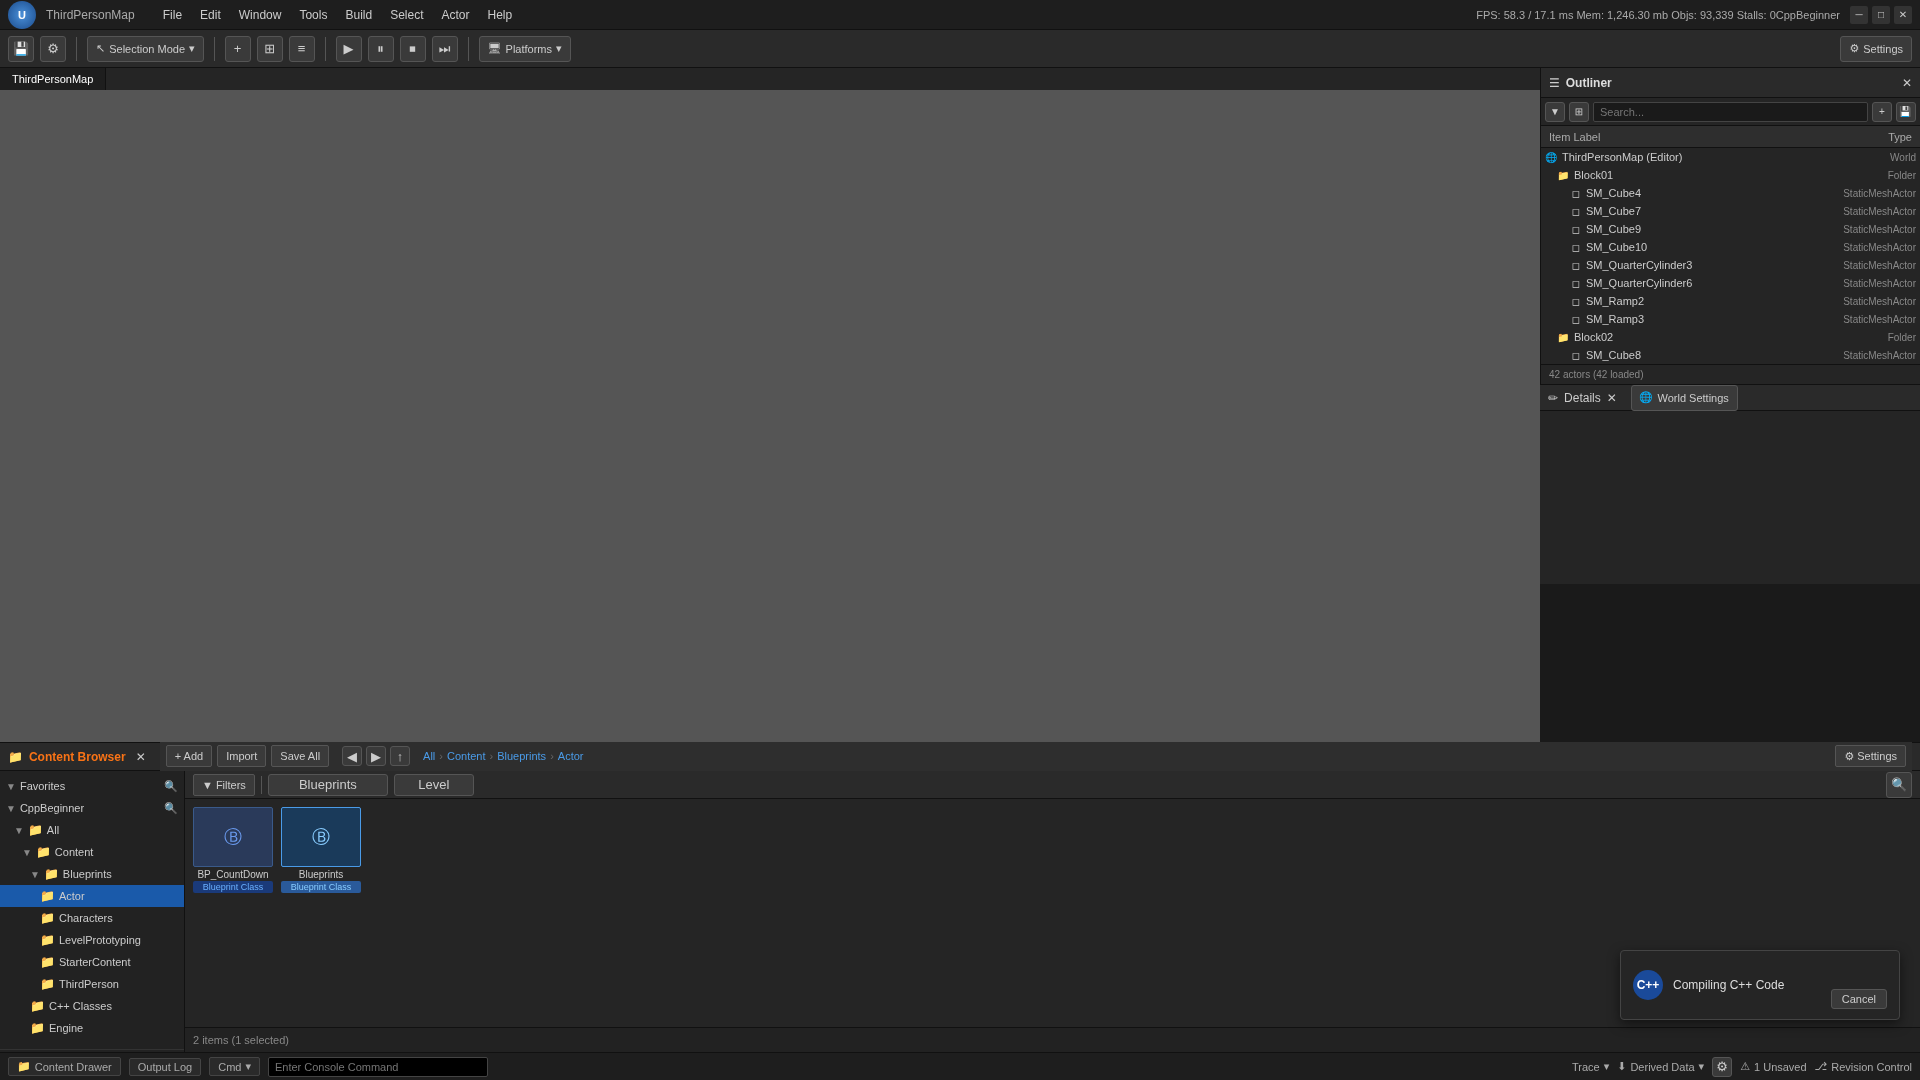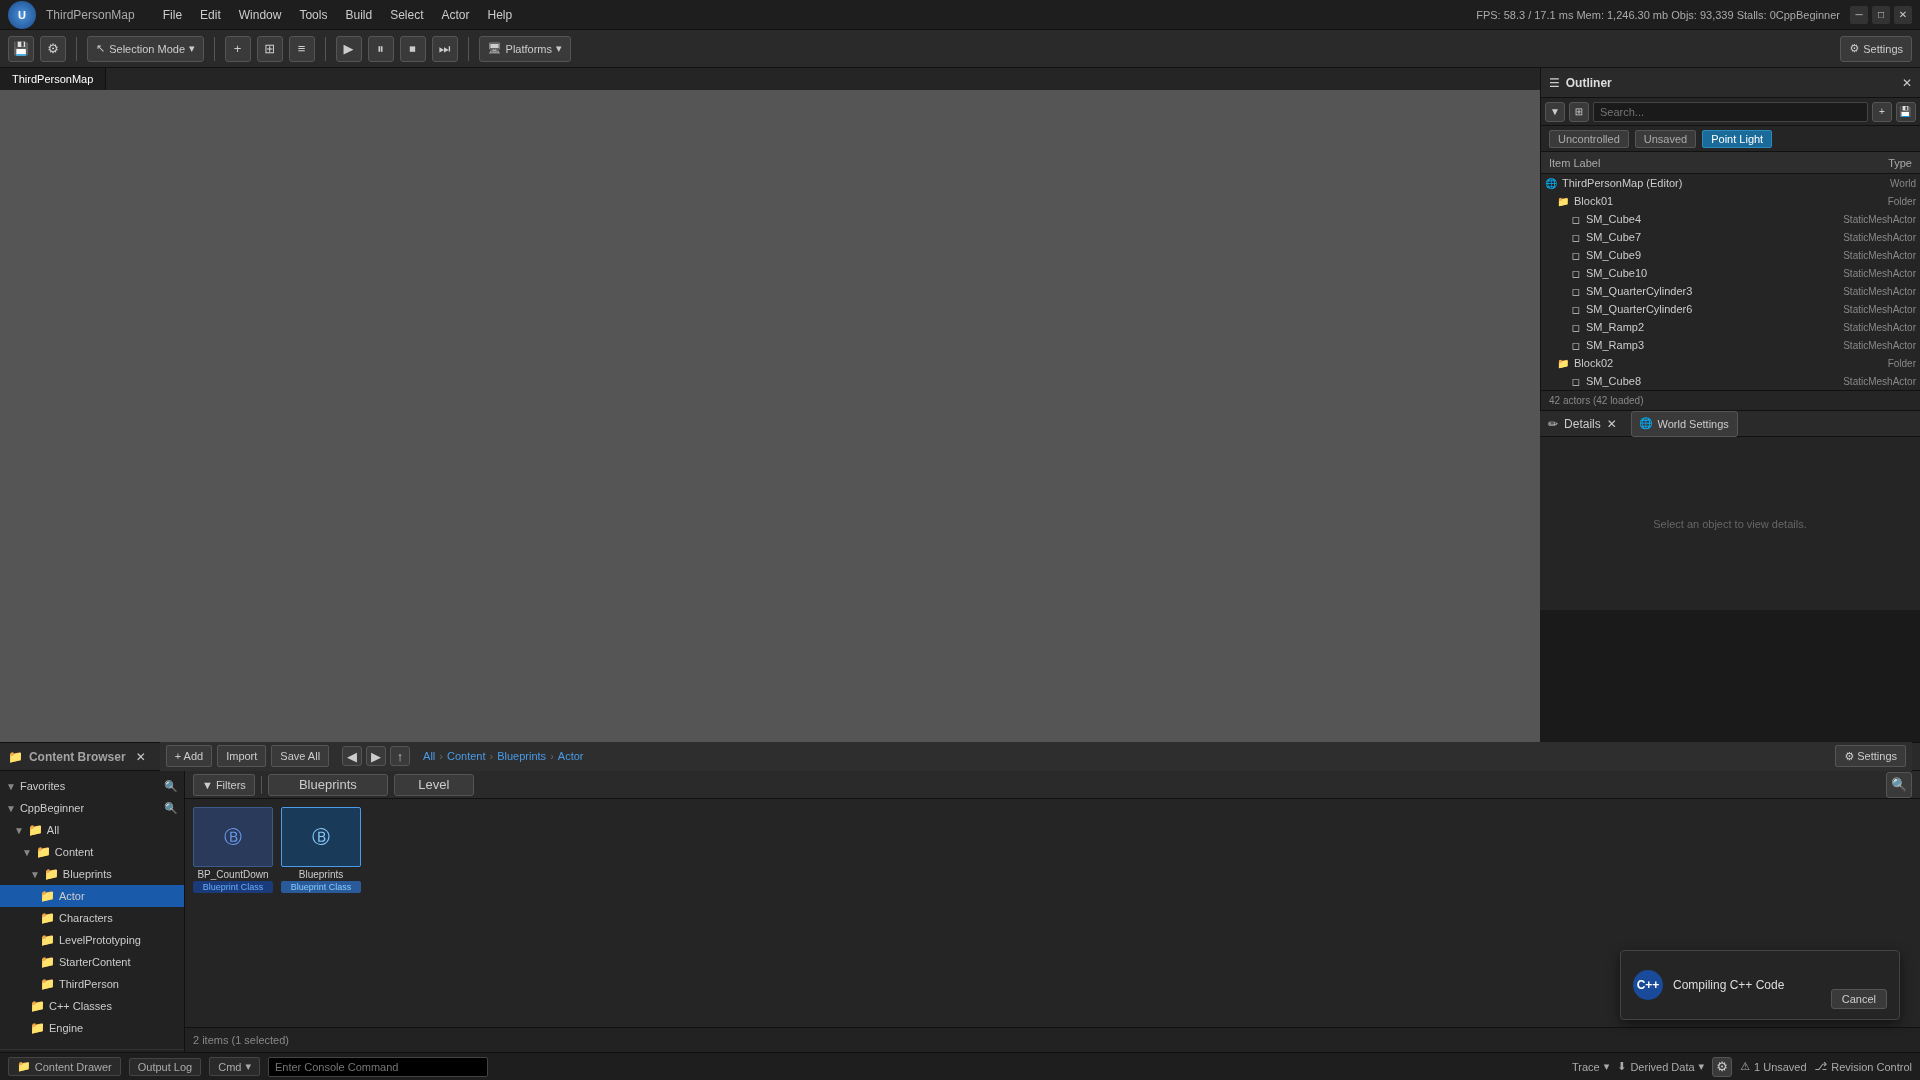--- a/index.html
+++ b/index.html
@@ -53,21 +53,21 @@
     #actor-count { padding: 4px 8px; font-size: 10px; color: #888; border-top: 1px solid #111; }
 
     
     #details-panel { height: 200px; background: #252525; border-top: 1px solid #111; display: flex; flex-direction: column; }
     #details-header { height: 26px; background: #2a2a2a; display: flex; align-items: center; padding: 0 8px; gap: 6px; border-bottom: 1px solid #111; }
     #details-content { flex: 1; display: flex; align-items: center; justify-content: center; color: #666; font-size: 11px; }
 
     
     #content-browser { height: 310px; background: #252525; border-top: 1px solid #111; display: flex; flex-direction: column; }
     #cb-header { height: 28px; background: #2a2a2a; display: flex; align-items: center; padding: 0 8px; gap: 6px; border-bottom: 1px solid #111; }
-    #cb-title { font-size: 12px; font-weight: bold; color: #a3a3a3; }
+    #cb-title { font-size: 12px; font-weight: bold; color: #f97316; }
     #cb-toolbar { height: 30px; background: #2e2e2e; display: flex; align-items: center; padding: 0 6px; gap: 6px; border-bottom: 1px solid #111; }
     .cb-btn { height: 22px; padding: 0 8px; background: #3a3a3a; border: 1px solid #555; border-radius: 2px; color: #ccc; font-size: 11px; cursor: pointer; display: flex; align-items: center; gap: 3px; }
     #cb-path { display: flex; align-items: center; gap: 4px; font-size: 11px; color: #aaa; margin-left: 8px; }
     .cb-path-item { color: #4a9be8; cursor: pointer; }
     .cb-path-sep { color: #666; }
     #cb-body { display: flex; flex: 1; overflow: hidden; }
     #cb-sidebar { width: 185px; background: #222; border-right: 1px solid #111; overflow-y: auto; padding: 4px 0; }
     .cb-tree-item { height: 22px; display: flex; align-items: center; padding: 0 6px; cursor: pointer; font-size: 11px; color: #ccc; gap: 4px; }
     .cb-tree-item.active-selected { background: #1a5aaa; }
     .cb-chevron { color: #888; font-size: 10px; }
@@ -191,25 +191,20 @@
             <span id="outliner-title">Outliner</span>
             <span style="margin-left:auto; cursor:pointer;">✕</span>
           </div>
           <div id="outliner-toolbar">
             <div class="toolbar-icon-btn" style="width:20px;height:20px;font-size:10px;">▼</div>
             <div class="toolbar-icon-btn" style="width:20px;height:20px;font-size:10px;">⊞</div>
             <input id="outliner-search" placeholder="Search..." style="">
             <div class="toolbar-icon-btn" style="width:20px;height:20px;font-size:10px;">+</div>
             <div class="toolbar-icon-btn" style="width:20px;height:20px;font-size:10px;">💾</div>
           </div>
-          <div id="outliner-filters">
-            <div class="filter-btn">Uncontrolled</div>
-            <div class="filter-btn">Unsaved</div>
-            <div class="filter-btn active">Point Light</div>
-          </div>
           <div id="outliner-columns">
             <span style="flex:1;">Item Label</span>
             <span style="width:120px;text-align:right;">Type</span>
           </div>
           <div id="outliner-content">
           <div class="outliner-item">
       <span class="outliner-indent" style="width:0px"></span>
       <span class="outliner-icon">🌐</span>
       <span class="outliner-name">ThirdPersonMap (Editor)</span>
       <span class="outliner-type">World</span>
@@ -286,23 +281,20 @@
 
         <div id="details-panel">
           <div id="details-header">
             <span>✏</span>
             <span>Details</span>
             <span style="cursor:pointer;">✕</span>
             <div style="margin-left:8px;" class="toolbar-btn">
               <span>🌐</span>
               <span>World Settings</span>
             </div>
-          </div>
-          <div id="details-content">
-            <span>Select an object to view details.</span>
           </div>
         </div>
       </div>
     </div>
 
     <div id="content-browser">
       <div id="cb-header">
         <span>📁</span>
         <span id="cb-title">Content Browser</span>
         <span style="cursor:pointer; margin-left:4px;">✕</span>

